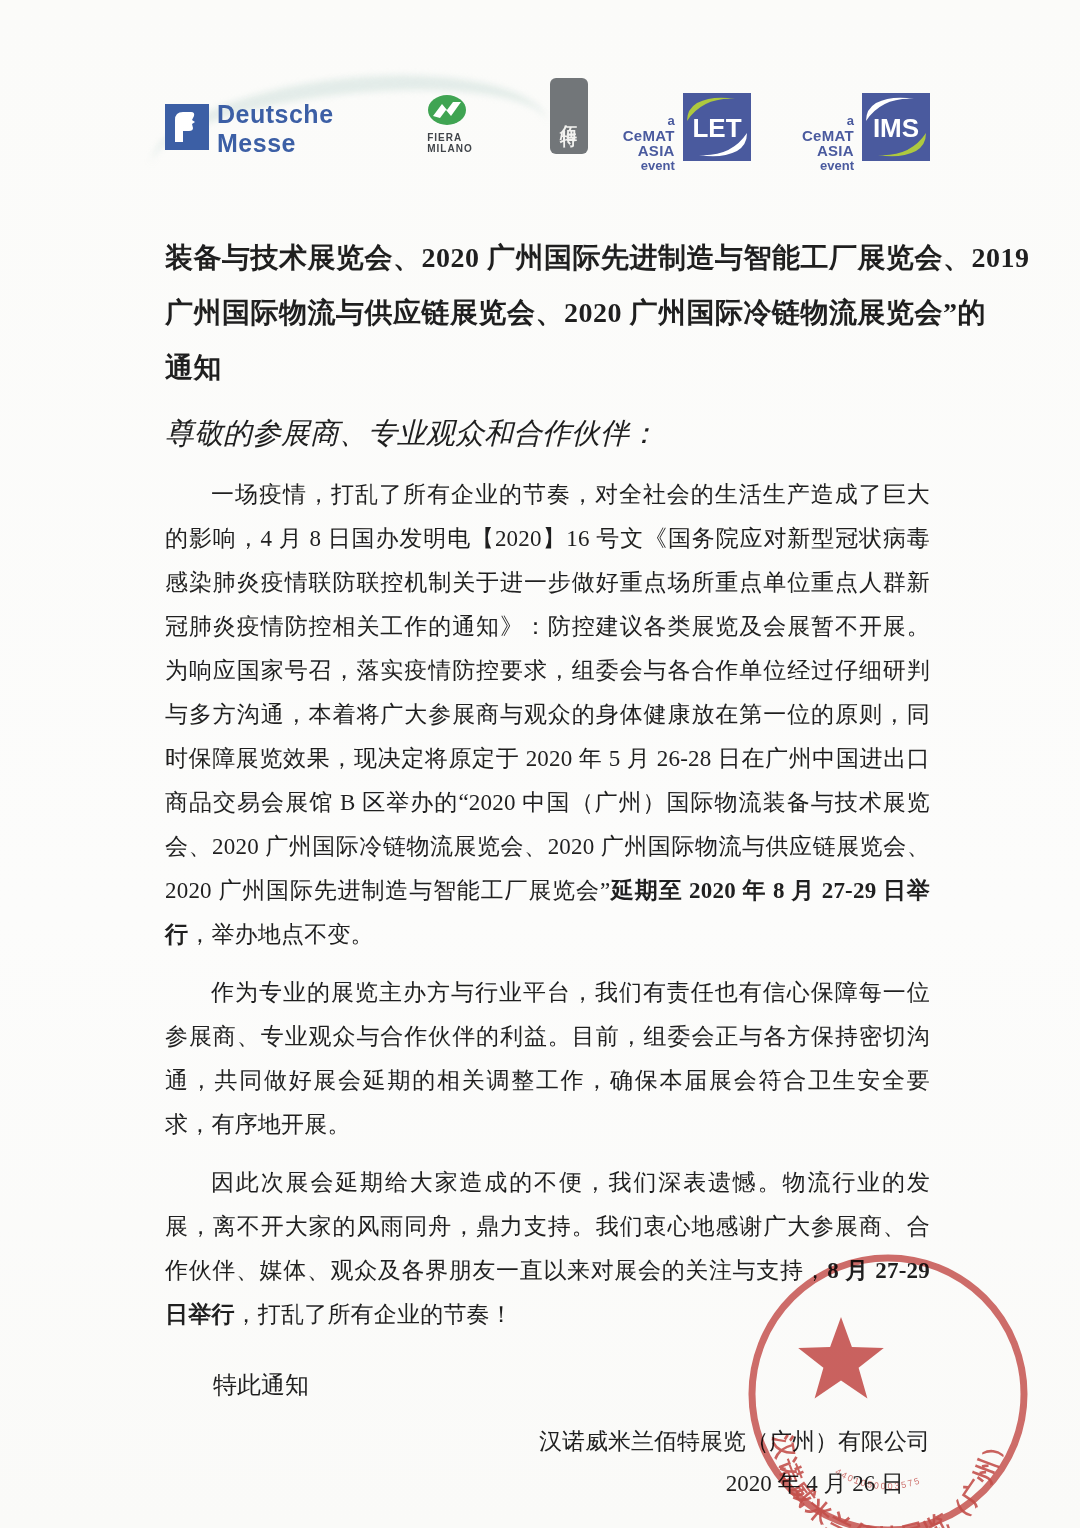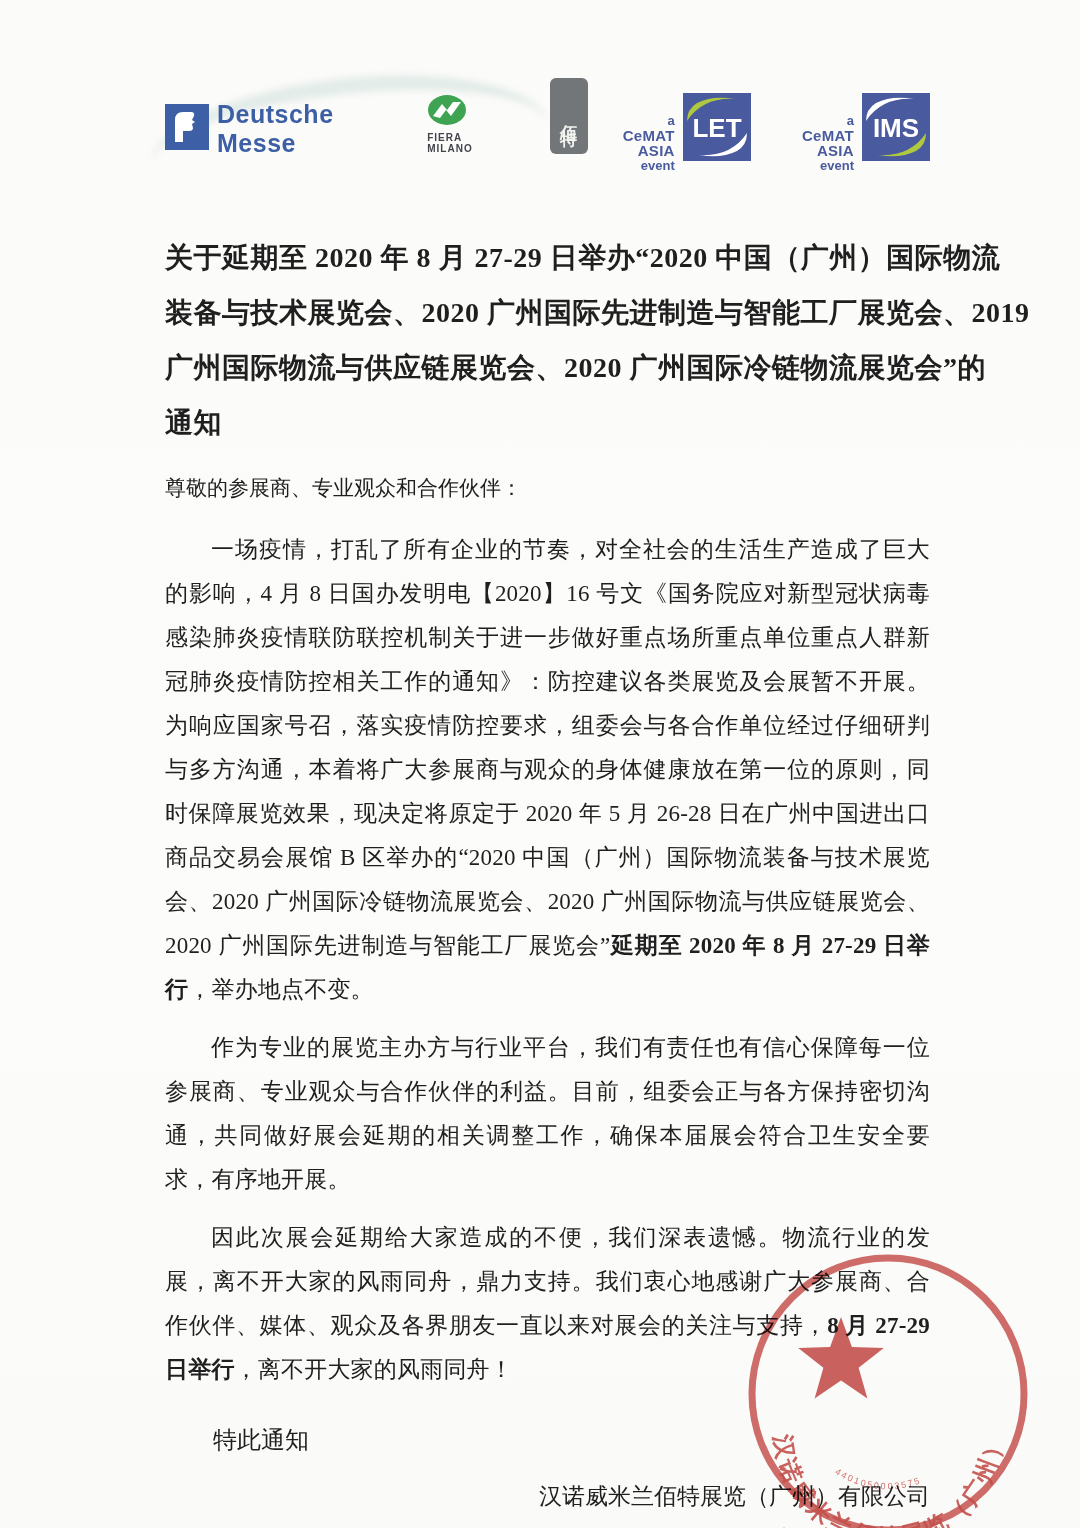--- a/index.html
+++ b/index.html
@@ -51,21 +51,21 @@
   .cemat-a{font-size:13px;font-weight:bold;}
   .cemat-name{font-size:15px;font-weight:bold;letter-spacing:0.3px;}
   .cemat-event{font-size:13px;font-weight:bold;}
   .cemat-box{width:68px;height:68px;flex:0 0 auto;}
 
   
   .title{margin-top:46px;font-size:28px;font-weight:bold;line-height:55px;letter-spacing:0.5px;}
   .title div{white-space:nowrap;}
 
   
-  .salutation{margin-top:16px;font-size:21px;line-height:44px;}
+  .salutation{margin-top:16px;font-size:29px;line-height:44px;font-style:italic;}
   .paras{margin-top:18px;}
   .para{
     margin:0 0 14px 0;
     font-size:23px;line-height:44px;
     text-align:justify;text-indent:2em;
     letter-spacing:0.2px;
   }
   .para .bold{font-weight:bold;}
   .notice-line{margin-top:26px;font-size:24px;line-height:44px;text-indent:2em;}
 
@@ -142,32 +142,31 @@
             <path d="M64 40 Q48 64 16 62 Q38 66 54 58 Q64 52 64 40 Z" fill="#aec93f"></path>
             <text x="34" y="44" text-anchor="middle" font-family="Liberation Sans, sans-serif" font-size="26" font-weight="bold" fill="#ffffff">IMS</text>
           </svg>
         </span>
       </div>
     </div>
   </div>
 
   <div class="content">
     <div class="title">
-      <div>关于延期至 2020 年 8 月 27-29 日举办“2020 中国（广州）国际物流</div>
       <div>装备与技术展览会、2020 广州国际先进制造与智能工厂展览会、2019</div>
       <div>广州国际物流与供应链展览会、2020 广州国际冷链物流展览会”的</div>
       <div>通知</div>
     </div>
 
     <div class="salutation">尊敬的参展商、专业观众和合作伙伴：</div>
 
     <div class="paras">
         <p class="para"><span>一场疫情，打乱了所有企业的节奏，对全社会的生活生产造成了巨大的影响，4 月 8 日国办发明电【2020】16 号文《国务院应对新型冠状病毒感染肺炎疫情联防联控机制关于进一步做好重点场所重点单位重点人群新冠肺炎疫情防控相关工作的通知》：防控建议各类展览及会展暂不开展。为响应国家号召，落实疫情防控要求，组委会与各合作单位经过仔细研判与多方沟通，本着将广大参展商与观众的身体健康放在第一位的原则，同时保障展览效果，现决定将原定于 2020 年 5 月 26-28 日在广州中国进出口商品交易会展馆 B 区举办的“2020 中国（广州）国际物流装备与技术展览会、2020 广州国际冷链物流展览会、2020 广州国际物流与供应链展览会、2020 广州国际先进制造与智能工厂展览会”</span><span class="bold">延期至 2020 年 8 月 27-29 日举行</span><span>，举办地点不变。</span></p>
         <p class="para"><span>作为专业的展览主办方与行业平台，我们有责任也有信心保障每一位参展商、专业观众与合作伙伴的利益。目前，组委会正与各方保持密切沟通，共同做好展会延期的相关调整工作，确保本届展会符合卫生安全要求，有序地开展。</span></p>
-        <p class="para"><span>因此次展会延期给大家造成的不便，我们深表遗憾。物流行业的发展，离不开大家的风雨同舟，鼎力支持。我们衷心地感谢广大参展商、合作伙伴、媒体、观众及各界朋友一直以来对展会的关注与支持，</span><span class="bold">8 月 27-29 日举行</span><span>，离不开大家的风雨同舟！</span></p>
+        <p class="para"><span>因此次展会延期给大家造成的不便，我们深表遗憾。物流行业的发展，离不开大家的风雨同舟，鼎力支持。我们衷心地感谢广大参展商、合作伙伴、媒体、观众及各界朋友一直以来对展会的关注与支持，</span><span class="bold">8 月 27-29 日举行</span><span>，打乱了所有企业的节奏！</span></p>
       </div>
 
     <div class="notice-line">特此通知</div>
 
     <div class="closing">
       <div class="company-line">汉诺威米兰佰特展览（广州）有限公司</div>
       <div class="date-line">2020 年 4 月 26 日</div>
     </div>
   </div>
 

